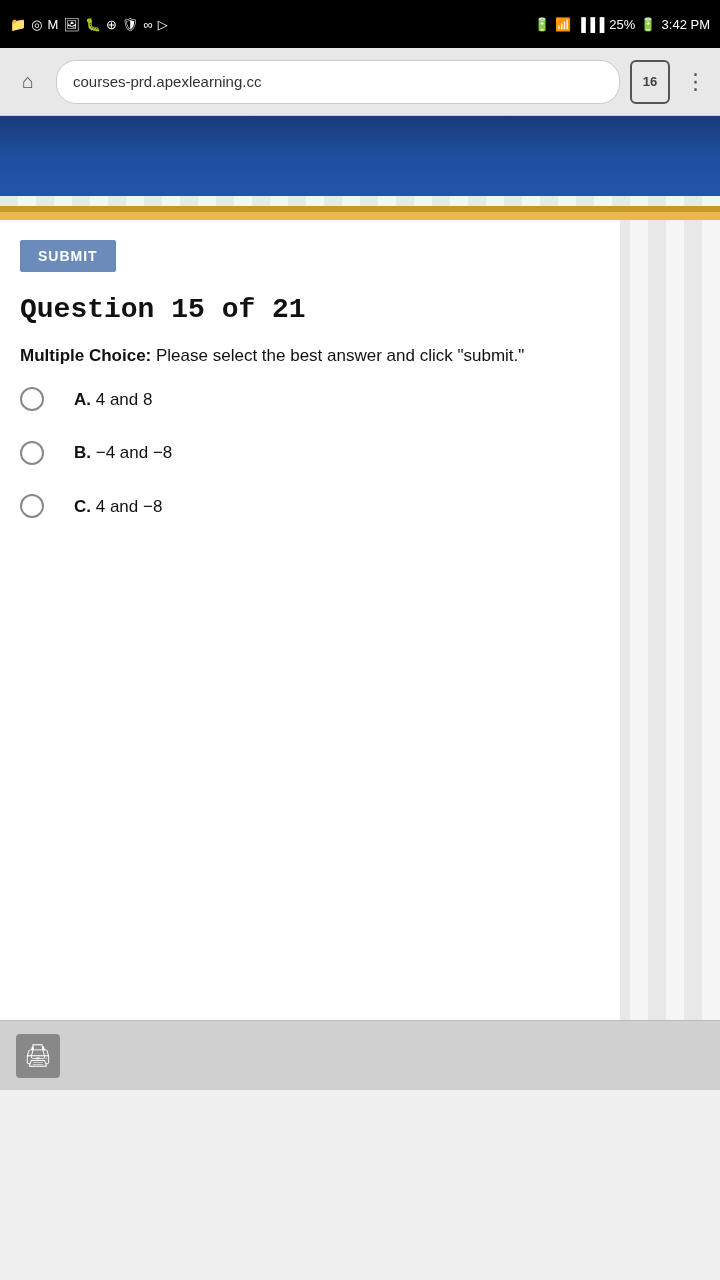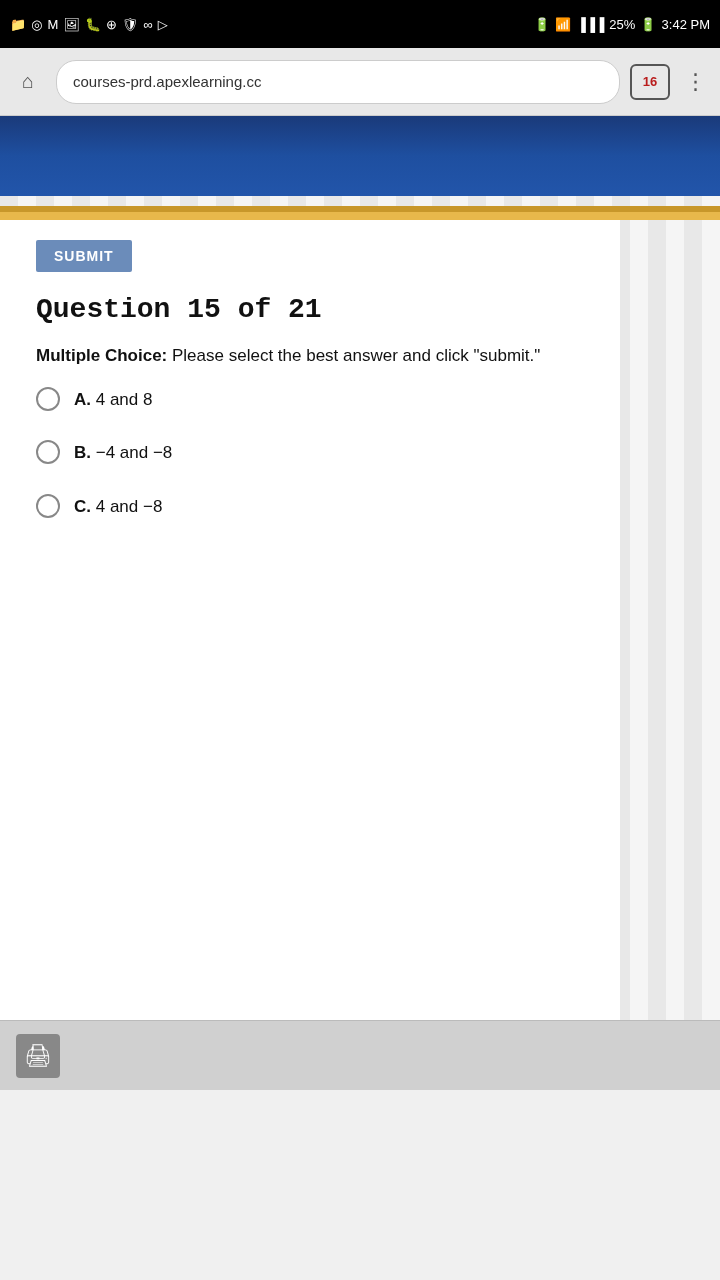--- a/index.html
+++ b/index.html
@@ -45,25 +45,25 @@
       border: 1px solid #ccc;
       border-radius: 20px;
       display: flex;
       align-items: center;
       padding: 0 16px;
       font-size: 15px;
       color: #333;
       overflow: hidden;
     }
     .tabs-btn {
-      width: 40px; height: 36px;
+      width: 40px; height: 44px;
       border: 2px solid #555;
       border-radius: 6px;
       display: flex; align-items: center; justify-content: center;
-      font-size: 13px; font-weight: bold; color: #b91c1c;
+      font-size: 13px; font-weight: bold; color: #404040;
     }
     .menu-btn {
       width: 30px; height: 36px;
       display: flex; align-items: center; justify-content: center;
       font-size: 22px; color: #555;
       letter-spacing: -1px;
     }
 
     
     .blue-header {
@@ -83,21 +83,21 @@
     .gold-top {
       width: 720px;
       height: 6px;
       background: #c8972a;
     }
 
     
     .content {
       width: 620px;
       background: #fff;
-      padding: 20px 28px 40px 36px;
+      padding: 20px 28px 40px 20px;
       min-height: 800px;
     }
 
     
     .submit-btn {
       display: inline-block;
       background: #6b8cba;
       color: #fff;
       font-size: 14px;
       font-weight: bold;
@@ -140,23 +140,24 @@
       font-size: 15px;
       color: #333;
       background: #f8f8f8;
       padding: 1px 3px;
     }
 
     
     .choices { list-style: none; }
     .choice-item {
       display: flex;
+      align-items: center;
       padding: 14px 0;
       border-bottom: none;
-      gap: 14px;
+      gap: 30px;
       cursor: pointer;
     }
     .radio-circle {
       width: 24px; height: 24px;
       border-radius: 50%;
       border: 2px solid #888;
       background: #fff;
       flex-shrink: 0;
       display: flex; align-items: center; justify-content: center;
     }

